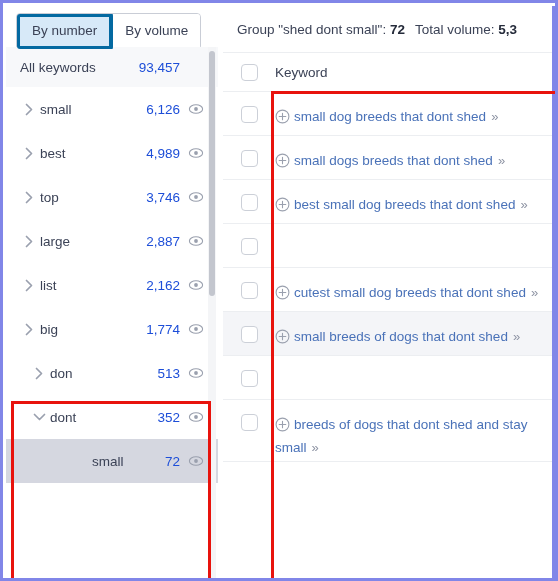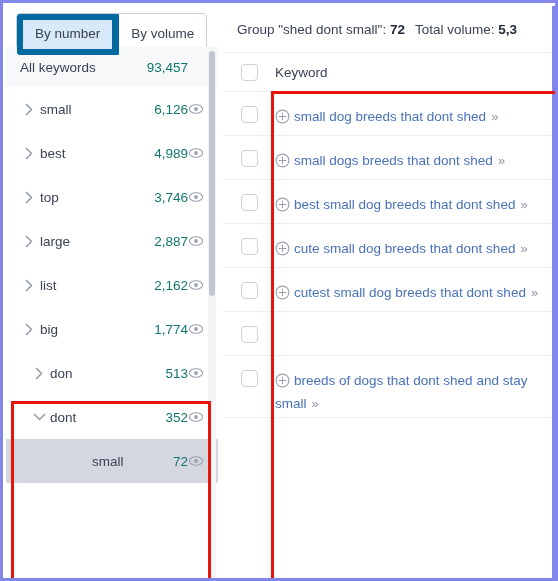--- a/index.html
+++ b/index.html
@@ -52,21 +52,21 @@
     padding: 5px 12px 6px 12px;
     background: #ffffff;
     cursor: pointer;
     white-space: nowrap;
     line-height: 16px;
     border: none;
     font-family: "Liberation Sans", sans-serif;
   }
   .seg-btn.active {
     background: #d7e9f8;
-    border: 7px solid #0369a1;
+    border: 4px solid #0369a1;
     border-radius: 3px;
     margin: -1px;
     position: relative;
     z-index: 2;
     padding: 6px 12px 7px 12px;
   }
   .seg-div { width: 1px; background: #c9cdd6; }
 
   
   #tree-wrap {
@@ -107,24 +107,24 @@
   }
   .chev svg { display: block; }
 
   .tree-label {
     flex: 1;
     white-space: nowrap;
     overflow: hidden;
     text-overflow: ellipsis;
   }
   .tree-count {
-    color: #0f766e;
+    color: #1d4ed8;
     font-size: 13.5px;
     text-align: right;
-    margin-right: 0;
+    margin-right: 8px;
     white-space: nowrap;
   }
   .eye {
     width: 16px;
     min-width: 16px;
     height: 16px;
     display: flex;
     align-items: center;
     justify-content: center;
     color: #9aa0ae;
@@ -472,32 +472,35 @@
         </div>
         <div class="kw-row">
           <span class="cbox"></span>
           <span class="kw-body"><span class="plus-ic"><svg width="15" height="15" viewBox="0 0 15 15">
                 <circle cx="7.5" cy="7.5" r="6.4" fill="none" stroke="currentColor" stroke-width="1.1"></circle>
                 <path d="M7.5 4.2 V10.8 M4.2 7.5 H10.8" stroke="currentColor" stroke-width="1.1" stroke-linecap="round"></path>
               </svg></span><span class="kw-text">best small dog breeds that dont shed</span><span class="chevs">»</span></span>
         </div>
         <div class="kw-row">
           <span class="cbox"></span>
-          <span class="kw-body"><span class="plus-ic"><svg width="15" height="15" viewBox="0 0 15 15">
-                <circle cx="7.5" cy="7.5" r="6.4" fill="none" stroke="currentColor" stroke-width="1.1"></circle>
-                <path d="M7.5 4.2 V10.8 M4.2 7.5 H10.8" stroke="currentColor" stroke-width="1.1" stroke-linecap="round"></path>
-              </svg></span><span class="kw-text">cute small dog breeds that dont shed</span><span class="chevs">»</span></span>
         </div>
         <div class="kw-row">
           <span class="cbox"></span>
           <span class="kw-body"><span class="plus-ic"><svg width="15" height="15" viewBox="0 0 15 15">
                 <circle cx="7.5" cy="7.5" r="6.4" fill="none" stroke="currentColor" stroke-width="1.1"></circle>
                 <path d="M7.5 4.2 V10.8 M4.2 7.5 H10.8" stroke="currentColor" stroke-width="1.1" stroke-linecap="round"></path>
               </svg></span><span class="kw-text">cutest small dog breeds that dont shed</span><span class="chevs">»</span></span>
         </div>
+        <div class="kw-row hover">
+          <span class="cbox"></span>
+          <span class="kw-body"><span class="plus-ic"><svg width="15" height="15" viewBox="0 0 15 15">
+                <circle cx="7.5" cy="7.5" r="6.4" fill="none" stroke="currentColor" stroke-width="1.1"></circle>
+                <path d="M7.5 4.2 V10.8 M4.2 7.5 H10.8" stroke="currentColor" stroke-width="1.1" stroke-linecap="round"></path>
+              </svg></span><span class="kw-text">small breeds of dogs that dont shed</span><span class="chevs">»</span></span>
+        </div>
         <div class="kw-row">
           <span class="cbox"></span>
         </div>
         <div class="kw-row">
           <span class="cbox"></span>
           <span class="kw-body"><span class="plus-ic"><svg width="15" height="15" viewBox="0 0 15 15">
                 <circle cx="7.5" cy="7.5" r="6.4" fill="none" stroke="currentColor" stroke-width="1.1"></circle>
                 <path d="M7.5 4.2 V10.8 M4.2 7.5 H10.8" stroke="currentColor" stroke-width="1.1" stroke-linecap="round"></path>
               </svg></span><span class="kw-text">breeds of dogs that dont shed and stay small</span><span class="chevs">»</span></span>
         </div>

